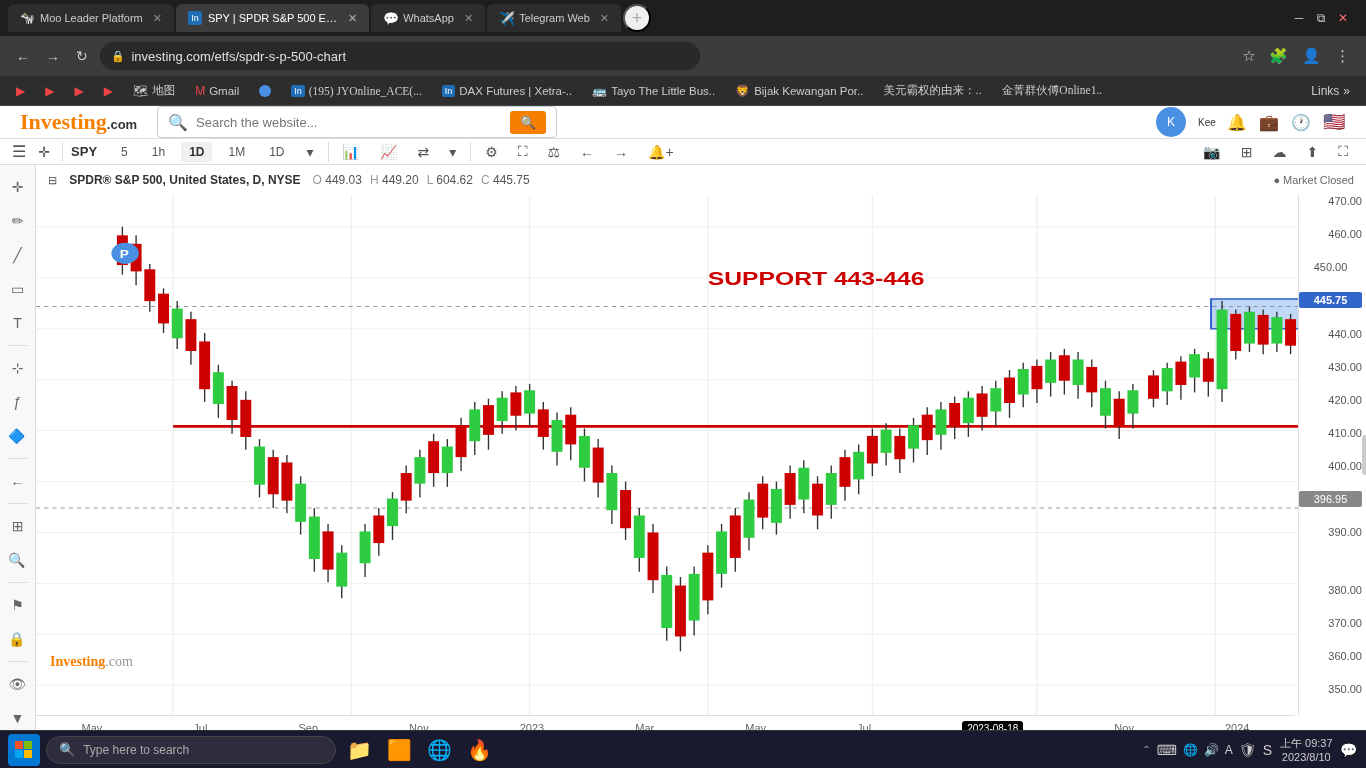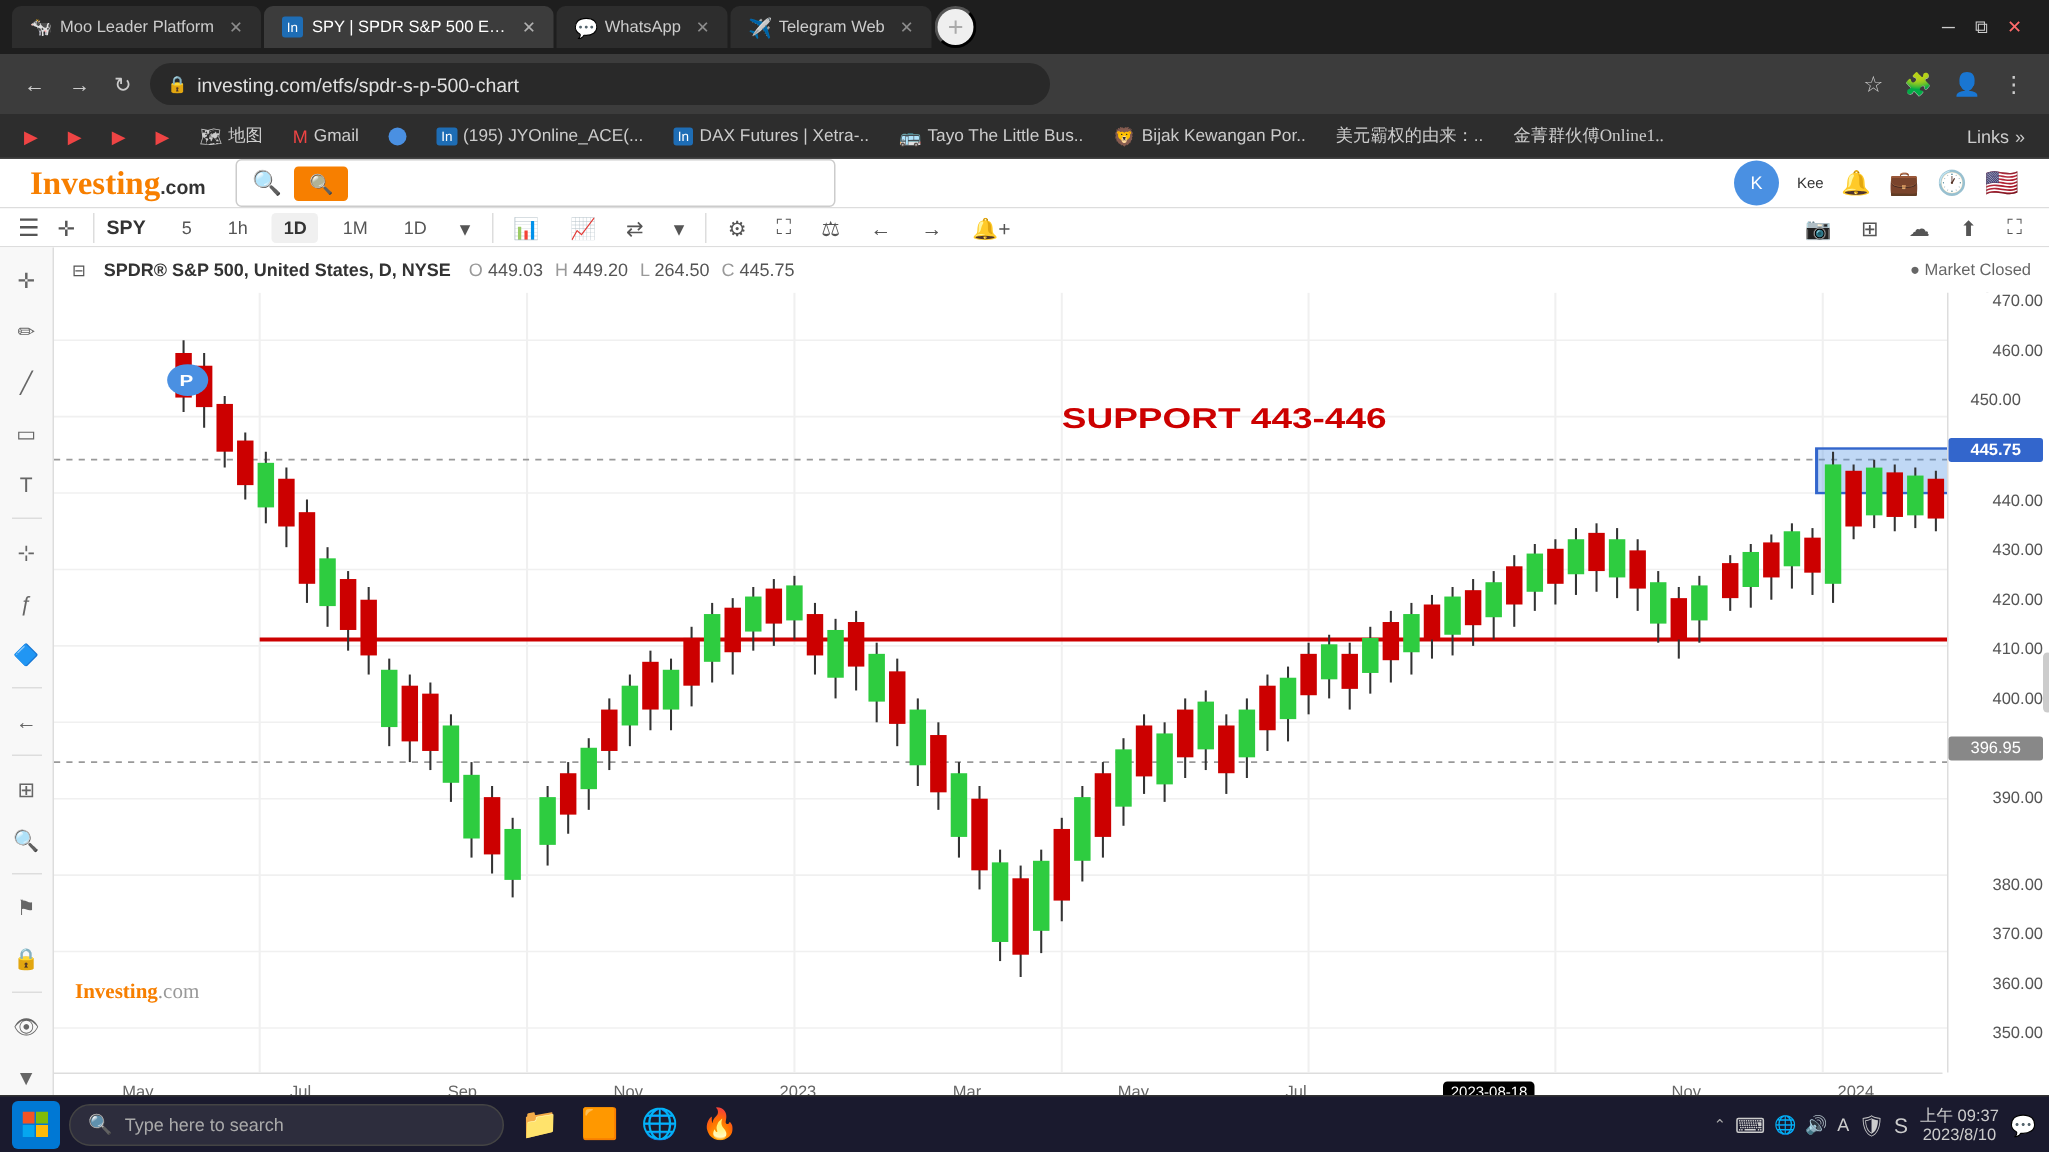--- a/index.html
+++ b/index.html
@@ -248,21 +248,21 @@
     </div>
     <div class="bookmark-item">
       <span style="font-size:12px;color:#e44;">M</span>
       <span style="font-size:11.5px;color:#ccc;">Gmail</span>
     </div>
     <div class="bookmark-item">
       <span style="width:12px;height:12px;background:#4a90e2;border-radius:50%;display:inline-block;"></span>
     </div>
     <div class="bookmark-item">
       <span style="background:#1e6db5;border-radius:2px;padding:1px 3px;font-size:9px;color:white;">In</span>
-      <span style="font-size:11.5px;color:#ccc;">(195) JYOnline_ACE(...</span>
+      <span style="font-size:11.5px;color:#ccc;font-family:Liberation Serif, serif;">(195) JYOnline_ACE(...</span>
     </div>
     <div class="bookmark-item">
       <span style="background:#1e6db5;border-radius:2px;padding:1px 3px;font-size:9px;color:white;">In</span>
       <span style="font-size:11.5px;color:#ccc;">DAX Futures | Xetra-..</span>
     </div>
     <div class="bookmark-item">
       <span style="font-size:12px;">🚌</span>
       <span style="font-size:11.5px;color:#ccc;">Tayo The Little Bus..</span>
     </div>
     <div class="bookmark-item">
@@ -283,20 +283,21 @@
 </div>
 
 <div class="page-content" style="height: calc(768px - 36px - 40px - 30px - 38px);">
 
   <div class="inv-header">
     <div class="inv-logo">
       <span style="font-size:22px;font-weight:900;font-family:Georgia,serif;color:#f77f00;">Investing</span><span style="color:#333;font-size:13px;">.com</span>
     </div>
     <div class="inv-search-bar">
       <span style="color:#999;">🔍</span>
+      <input class="inv-search-input" type="text" placeholder="Search the website..." style="">
       <button class="inv-search-btn" style="background:#f77f00;">🔍</button>
     </div>
     <div class="inv-header-right">
       <div class="inv-avatar" style="background:#4a90e2;color:white;">K</div>
       <span class="inv-username">Kee</span>
       <span class="inv-icon">🔔</span>
       <span class="inv-icon">💼</span>
       <span class="inv-icon">🕐</span>
       <span class="inv-flag">🇺🇸</span>
     </div>
@@ -359,21 +360,21 @@
     </div>
 
     <div class="chart-main" style="background:#fff; position:relative; flex:1; overflow:hidden;">
 
       <div class="stock-info-bar">
         <span style="font-size:11px;color:#555;">⊟</span>
         <span class="stock-name" style="font-size:12px;">SPDR® S&amp;P 500,  United States, D, NYSE</span>
         <div class="stock-ohlc">
           <span class="ohlc-item"><span class="ohlc-label">O</span> <span>449.03</span></span>
           <span class="ohlc-item"><span class="ohlc-label">H</span> <span>449.20</span></span>
-          <span class="ohlc-item"><span class="ohlc-label">L</span> <span>264.50</span></span>
+          <span class="ohlc-item"><span class="ohlc-label">L</span> <span>604.62</span></span>
           <span class="ohlc-item"><span class="ohlc-label">C</span> <span>445.75</span></span>
         </div>
         <span class="market-closed">● Market Closed</span>
       </div>
 
       <svg class="chart-svg" viewBox="0 0 970 490" preserveAspectRatio="none" style="position:absolute;top:30px;left:0;width:calc(100% - 0px);height:calc(100% - 55px);">
         <defs>
           <clipPath id="chartClip">
             <rect x="0" y="0" width="970" height="490"></rect>
           </clipPath>

